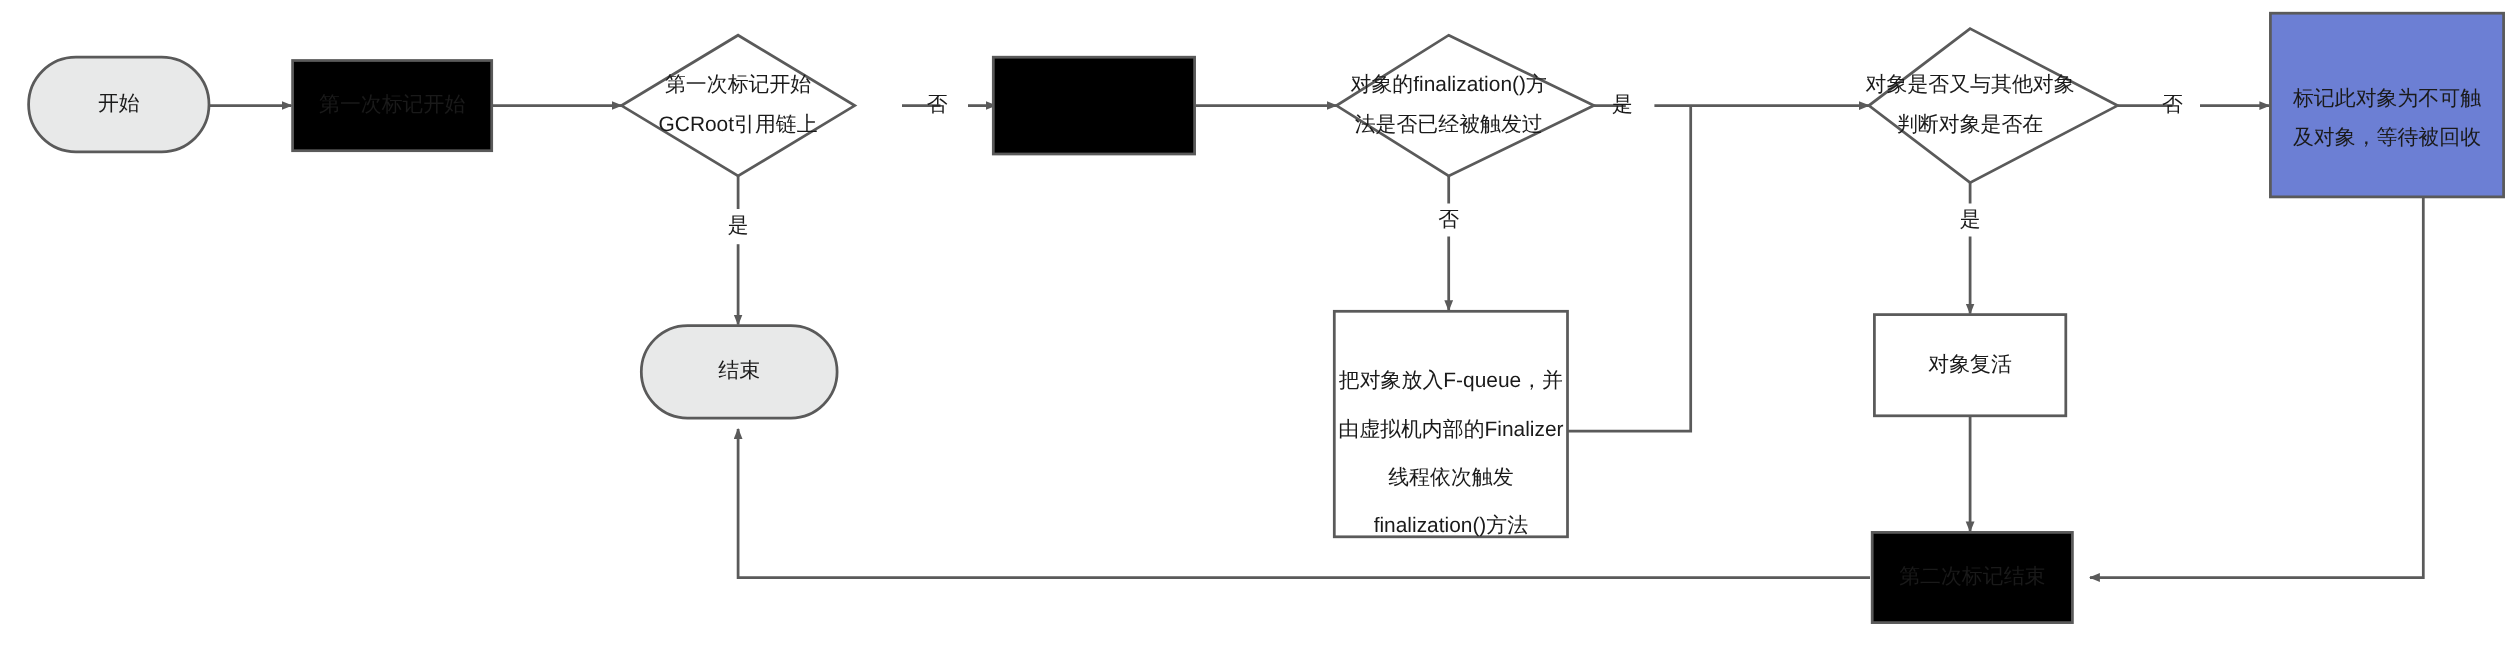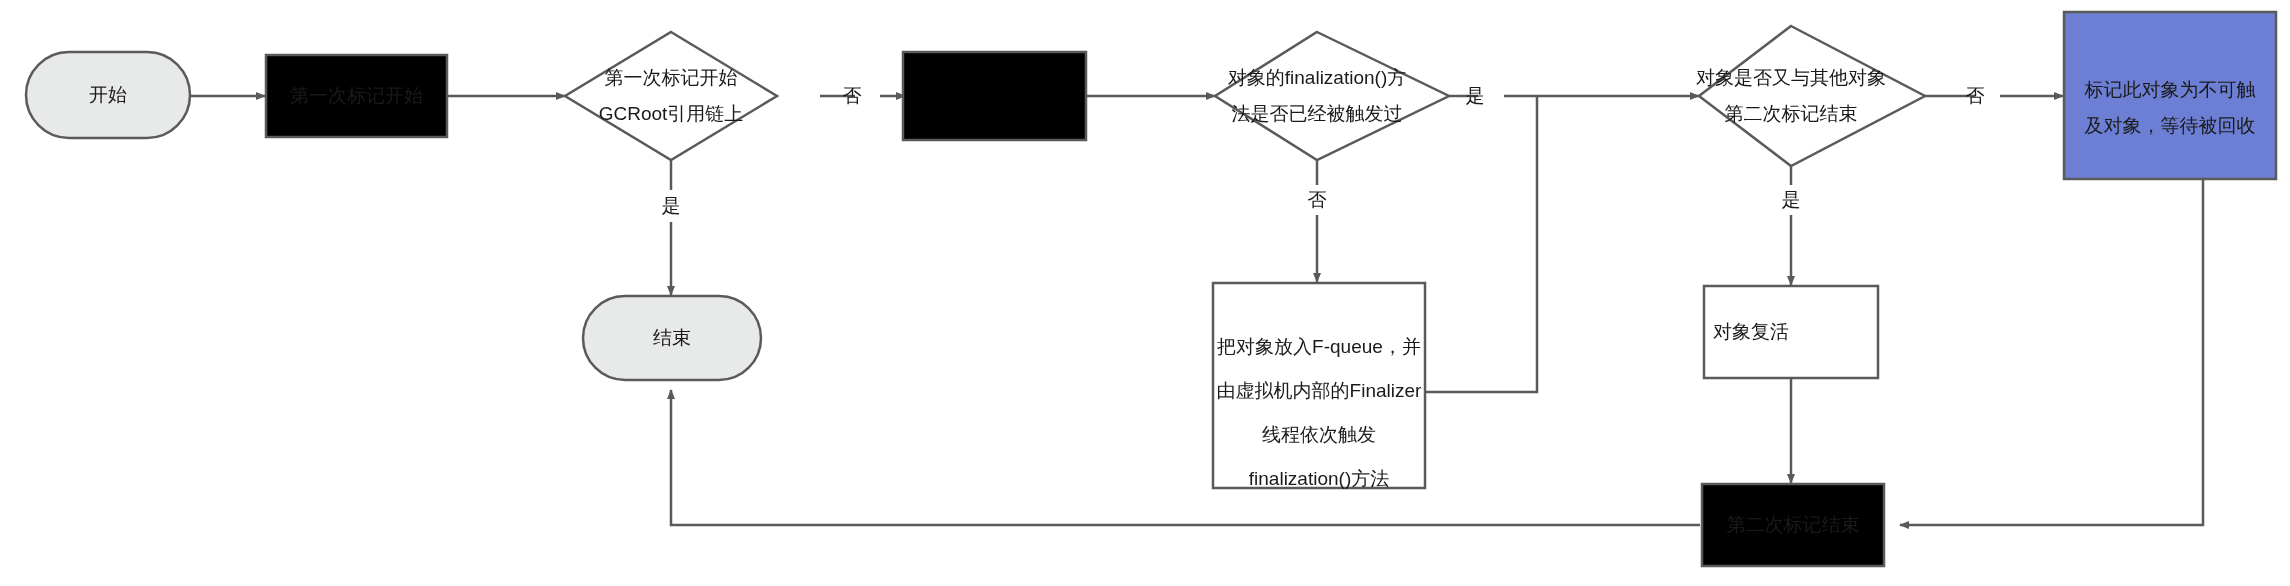--- a/index.html
+++ b/index.html
@@ -105,33 +105,33 @@
   <div class="node-label" style="left:266px;top:55px;width:181px;height:82px;">第一次标记开始</div>
 
   <div class="node-label" style="left:575px;top:50px;width:192px;height:92px;">第一次标记开始
 GCRoot引用链上</div>
 
 
   <div class="node-label" style="left:1215px;top:50px;width:204px;height:92px;">对象的finalization()方
 法是否已经被触发过</div>
 
   <div class="node-label" style="left:1692px;top:50px;width:198px;height:92px;">对象是否又与其他对象
-第二次标记结束</div>
+判断对象是否在</div>
 
   <div class="node-label" style="left:2064px;top:24px;width:212px;height:167px;border-radius:32px;">标记此对象为不可触
 及对象，等待被回收</div>
 
   <div class="node-label" style="left:583px;top:296px;width:178px;height:84px;">结束</div>
 
   <div class="node-label" style="left:1208px;top:283px;width:222px;height:205px;line-height:44px;margin-top:27px;">把对象放入F-queue，并
 由虚拟机内部的Finalizer
 线程依次触发
 finalization()方法</div>
 
-  <div class="node-label" style="left:1664px;top:286px;width:174px;height:92px;">对象复活</div>
+  <div class="node-label" style="left:1704px;top:286px;width:174px;height:92px;">对象复活</div>
 
   <div class="node-label" style="left:1702px;top:484px;width:182px;height:82px;">第二次标记结束</div>
 
   <div class="edge-label" style="left:840px;top:86px;width:24px;">否</div>
 
   <div class="edge-label" style="left:659px;top:196px;width:24px;">是</div>
 
   <div class="edge-label" style="left:1463px;top:86px;width:24px;">是</div>
 
   <div class="edge-label" style="left:1305px;top:190px;width:24px;">否</div>

